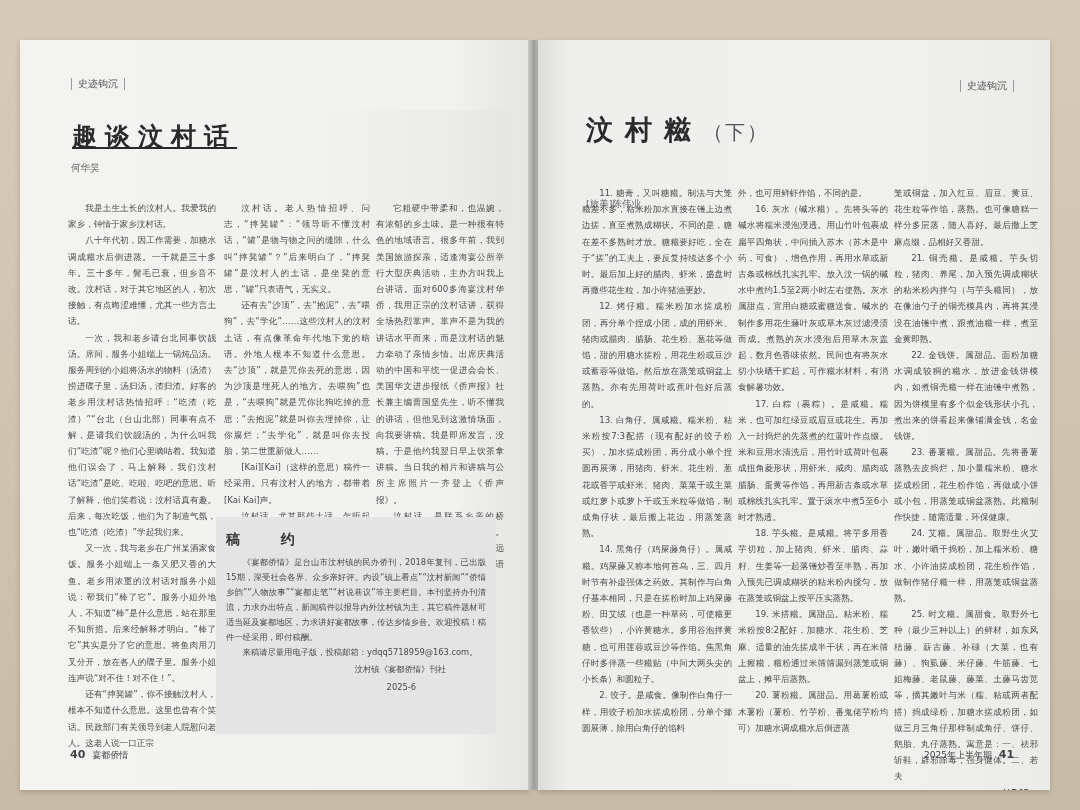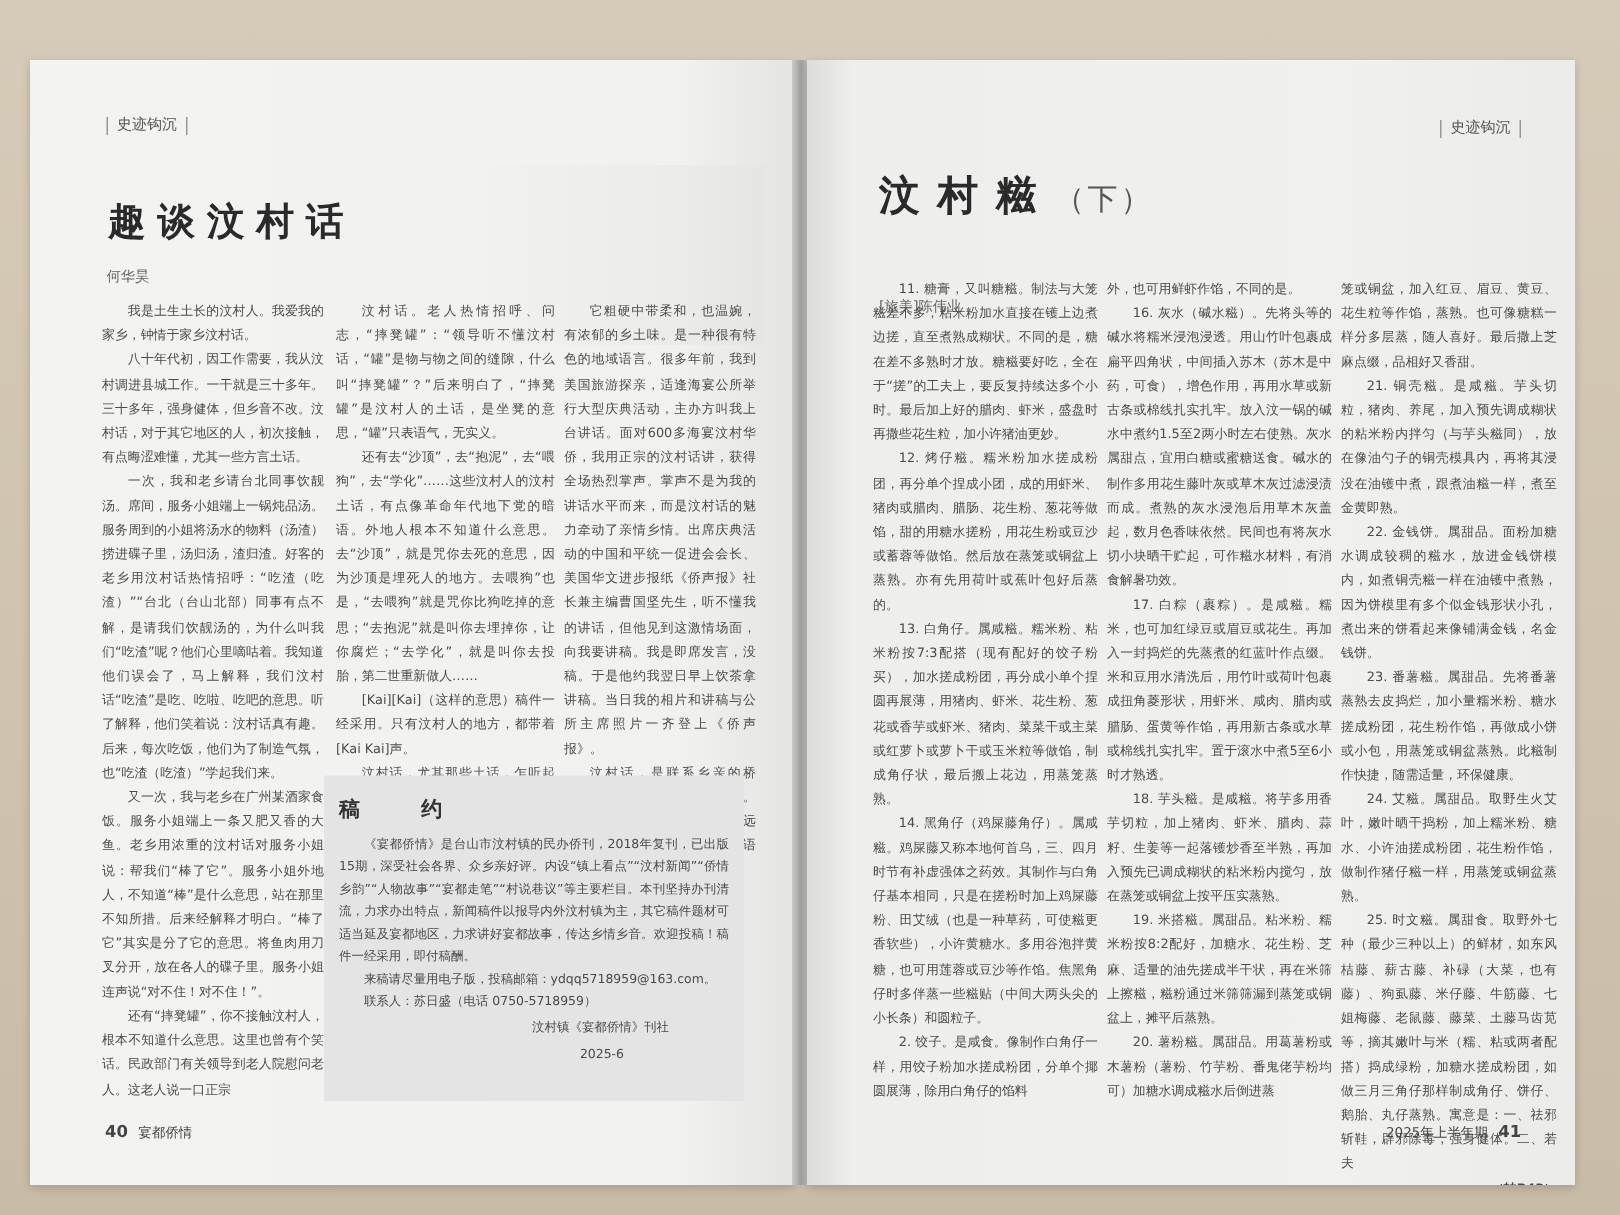--- a/index.html
+++ b/index.html
@@ -24,47 +24,46 @@
   .folio{position:absolute;font-size:9px;color:#444;}
   .folio .num{font-size:11px;font-weight:bold;margin:0 4px;}
   .ghost{position:absolute;left:290px;top:70px;width:200px;height:120px;background:linear-gradient(90deg,rgba(235,235,233,0),rgba(228,228,226,.6));}
 </style>
 </head>
 <body>
 
 <div class="page left">
   <div class="ghost"></div>
   <div class="section-tag" style="left:51px;top:38px;">史迹钩沉</div>
-  <div class="title" style="left:52px;top:91px;">趣谈汶村话</div>
-  <div class="author" style="left:51px;top:122px;margin-top:16px;">何华昊</div>
+  <div class="title" style="left:52px;top:80px;text-decoration:underline;">趣谈汶村话</div>
+  <div class="author" style="left:51px;top:122px;">何华昊</div>
 
   <div class="col" style="left:48px;top:160px;width:148px;">
     <p>我是土生土长的汶村人。我爱我的家乡，钟情于家乡汶村话。</p>
-    <p>八十年代初，因工作需要，我从汶村调进县城工作。一干就是三十多年。三十多年，强身健体，但乡音不改。汶村话，对于其它地区的人，初次接触，有点晦涩难懂，尤其一些方言土话。</p>
+    <p>八十年代初，因工作需要，加糖水调成糍水后倒进蒸。一干就是三十多年。三十多年，鬓毛已衰，但乡音不改。汶村话，对于其它地区的人，初次接触，有点晦涩难懂，尤其一些方言土话。</p>
     <p>一次，我和老乡请台北同事饮靓汤。席间，服务小姐端上一锅炖品汤。服务周到的小姐将汤水的物料（汤渣）捞进碟子里，汤归汤，渣归渣。好客的老乡用汶村话热情招呼：“吃渣（吃渣）”“台北（台山北部）同事有点不解，是请我们饮靓汤的，为什么叫我们“吃渣”呢？他们心里嘀咕着。我知道他们误会了，马上解释，我们汶村话“吃渣”是吃、吃啦、吃吧的意思。听了解释，他们笑着说：汶村话真有趣。后来，每次吃饭，他们为了制造气氛，也“吃渣（吃渣）”学起我们来。</p>
     <p>又一次，我与老乡在广州某酒家食饭。服务小姐端上一条又肥又香的大鱼。老乡用浓重的汶村话对服务小姐说：帮我们“棒了它”。服务小姐外地人，不知道“棒”是什么意思，站在那里不知所措。后来经解释才明白。“棒了它”其实是分了它的意思。将鱼肉用刀叉分开，放在各人的碟子里。服务小姐连声说“对不住！对不住！”。</p>
     <p>还有“摔凳罐”，你不接触汶村人，根本不知道什么意思。这里也曾有个笑话。民政部门有关领导到老人院慰问老人。这老人说一口正宗</p>
   </div>
   <div class="col" style="left:204px;top:160px;width:146px;">
     <p>汶村话。老人热情招呼、问志，“摔凳罐”：“领导听不懂汶村话，“罐”是物与物之间的缝隙，什么叫“摔凳罐”？”后来明白了，“摔凳罐”是汶村人的土话，是坐凳的意思，“罐”只表语气，无实义。</p>
     <p>还有去“沙顶”，去“抱泥”，去“喂狗”，去“学化”……这些汶村人的汶村土话，有点像革命年代地下党的暗语。外地人根本不知道什么意思。去“沙顶”，就是咒你去死的意思，因为沙顶是埋死人的地方。去喂狗”也是，“去喂狗”就是咒你比狗吃掉的意思；“去抱泥”就是叫你去埋掉你，让你腐烂；“去学化”，就是叫你去投胎，第二世重新做人……</p>
     <p>[Kai][Kai]（这样的意思）稿件一经采用。只有汶村人的地方，都带着[Kai Kai]声。</p>
     <p>汶村话，尤其那些土话，乍听起来，有点粗硬，但听惯了，你便发现</p>
   </div>
   <div class="col" style="left:356px;top:160px;width:128px;">
     <p>它粗硬中带柔和，也温婉，有浓郁的乡土味。是一种很有特色的地域语言。很多年前，我到美国旅游探亲，适逢海宴公所举行大型庆典活动，主办方叫我上台讲话。面对600多海宴汶村华侨，我用正宗的汶村话讲，获得全场热烈掌声。掌声不是为我的讲话水平而来，而是汶村话的魅力牵动了亲情乡情。出席庆典活动的中国和平统一促进会会长、美国华文进步报纸《侨声报》社长兼主编曹国坚先生，听不懂我的讲话，但他见到这激情场面，向我要讲稿。我是即席发言，没稿。于是他约我翌日早上饮茶拿讲稿。当日我的相片和讲稿与公所主席照片一齐登上《侨声报》。</p>
     <p>汶村话，是联系乡亲的桥梁，是海内外乡亲的天籁之音。为了后代不忘家乡，我们将永远讲下去，把这富有特色的地域语言文化世世代代传承下去。</p>
   </div>
 
   <div class="notice">
     <h3>稿 约</h3>
     <div class="nb">
       <p>《宴都侨情》是台山市汶村镇的民办侨刊，2018年复刊，已出版15期，深受社会各界、众乡亲好评。内设“镇上看点”“汶村新闻”“侨情乡韵”“人物故事”“宴都走笔”“村说巷议”等主要栏目。本刊坚持办刊清流，力求办出特点，新闻稿件以报导内外汶村镇为主，其它稿件题材可适当延及宴都地区，力求讲好宴都故事，传达乡情乡音。欢迎投稿！稿件一经采用，即付稿酬。</p>
       <p>来稿请尽量用电子版，投稿邮箱：ydqq5718959@163.com。</p>
-      <p>联系人：苏日盛（电话 0750-5718959）</p>
     </div>
     <div class="sig">汶村镇《宴都侨情》刊社</div>
     <div class="sig" style="padding-right:70px;">2025-6</div>
   </div>
 
   <div class="folio" style="left:46px;top:708px;">
     <span class="num">40</span>
     <span>宴都侨情</span>
   </div>
 </div>

